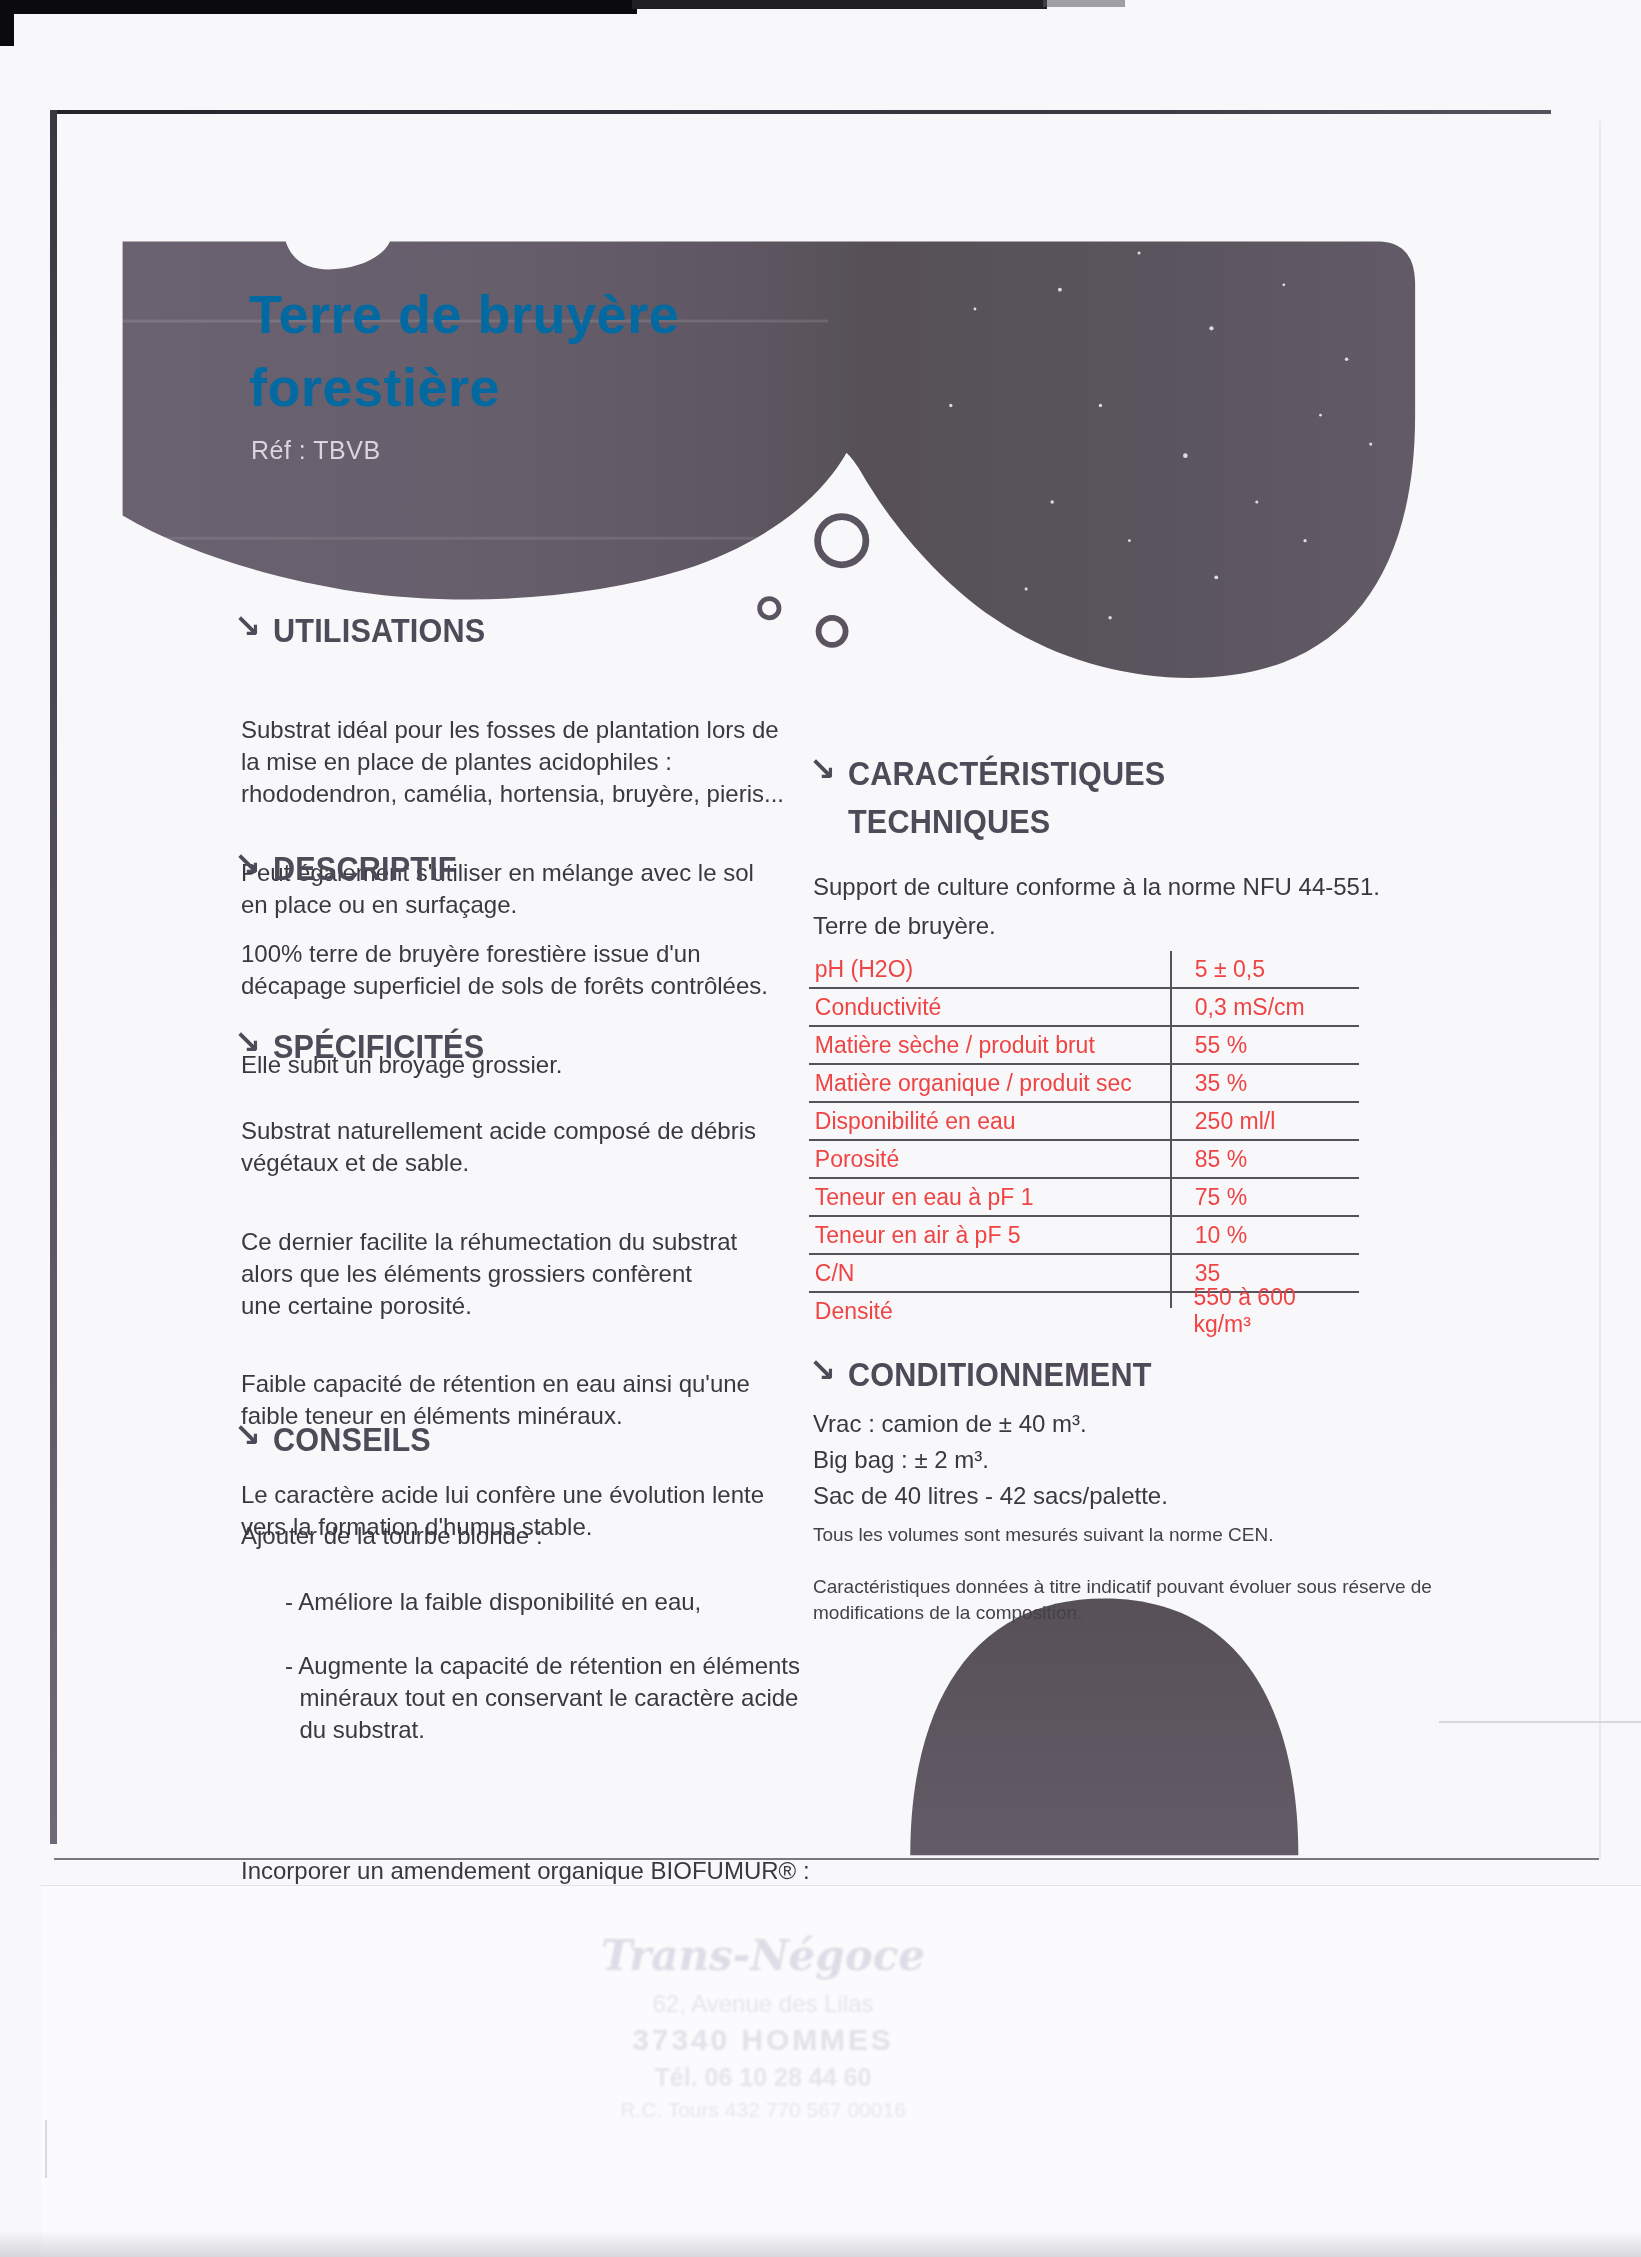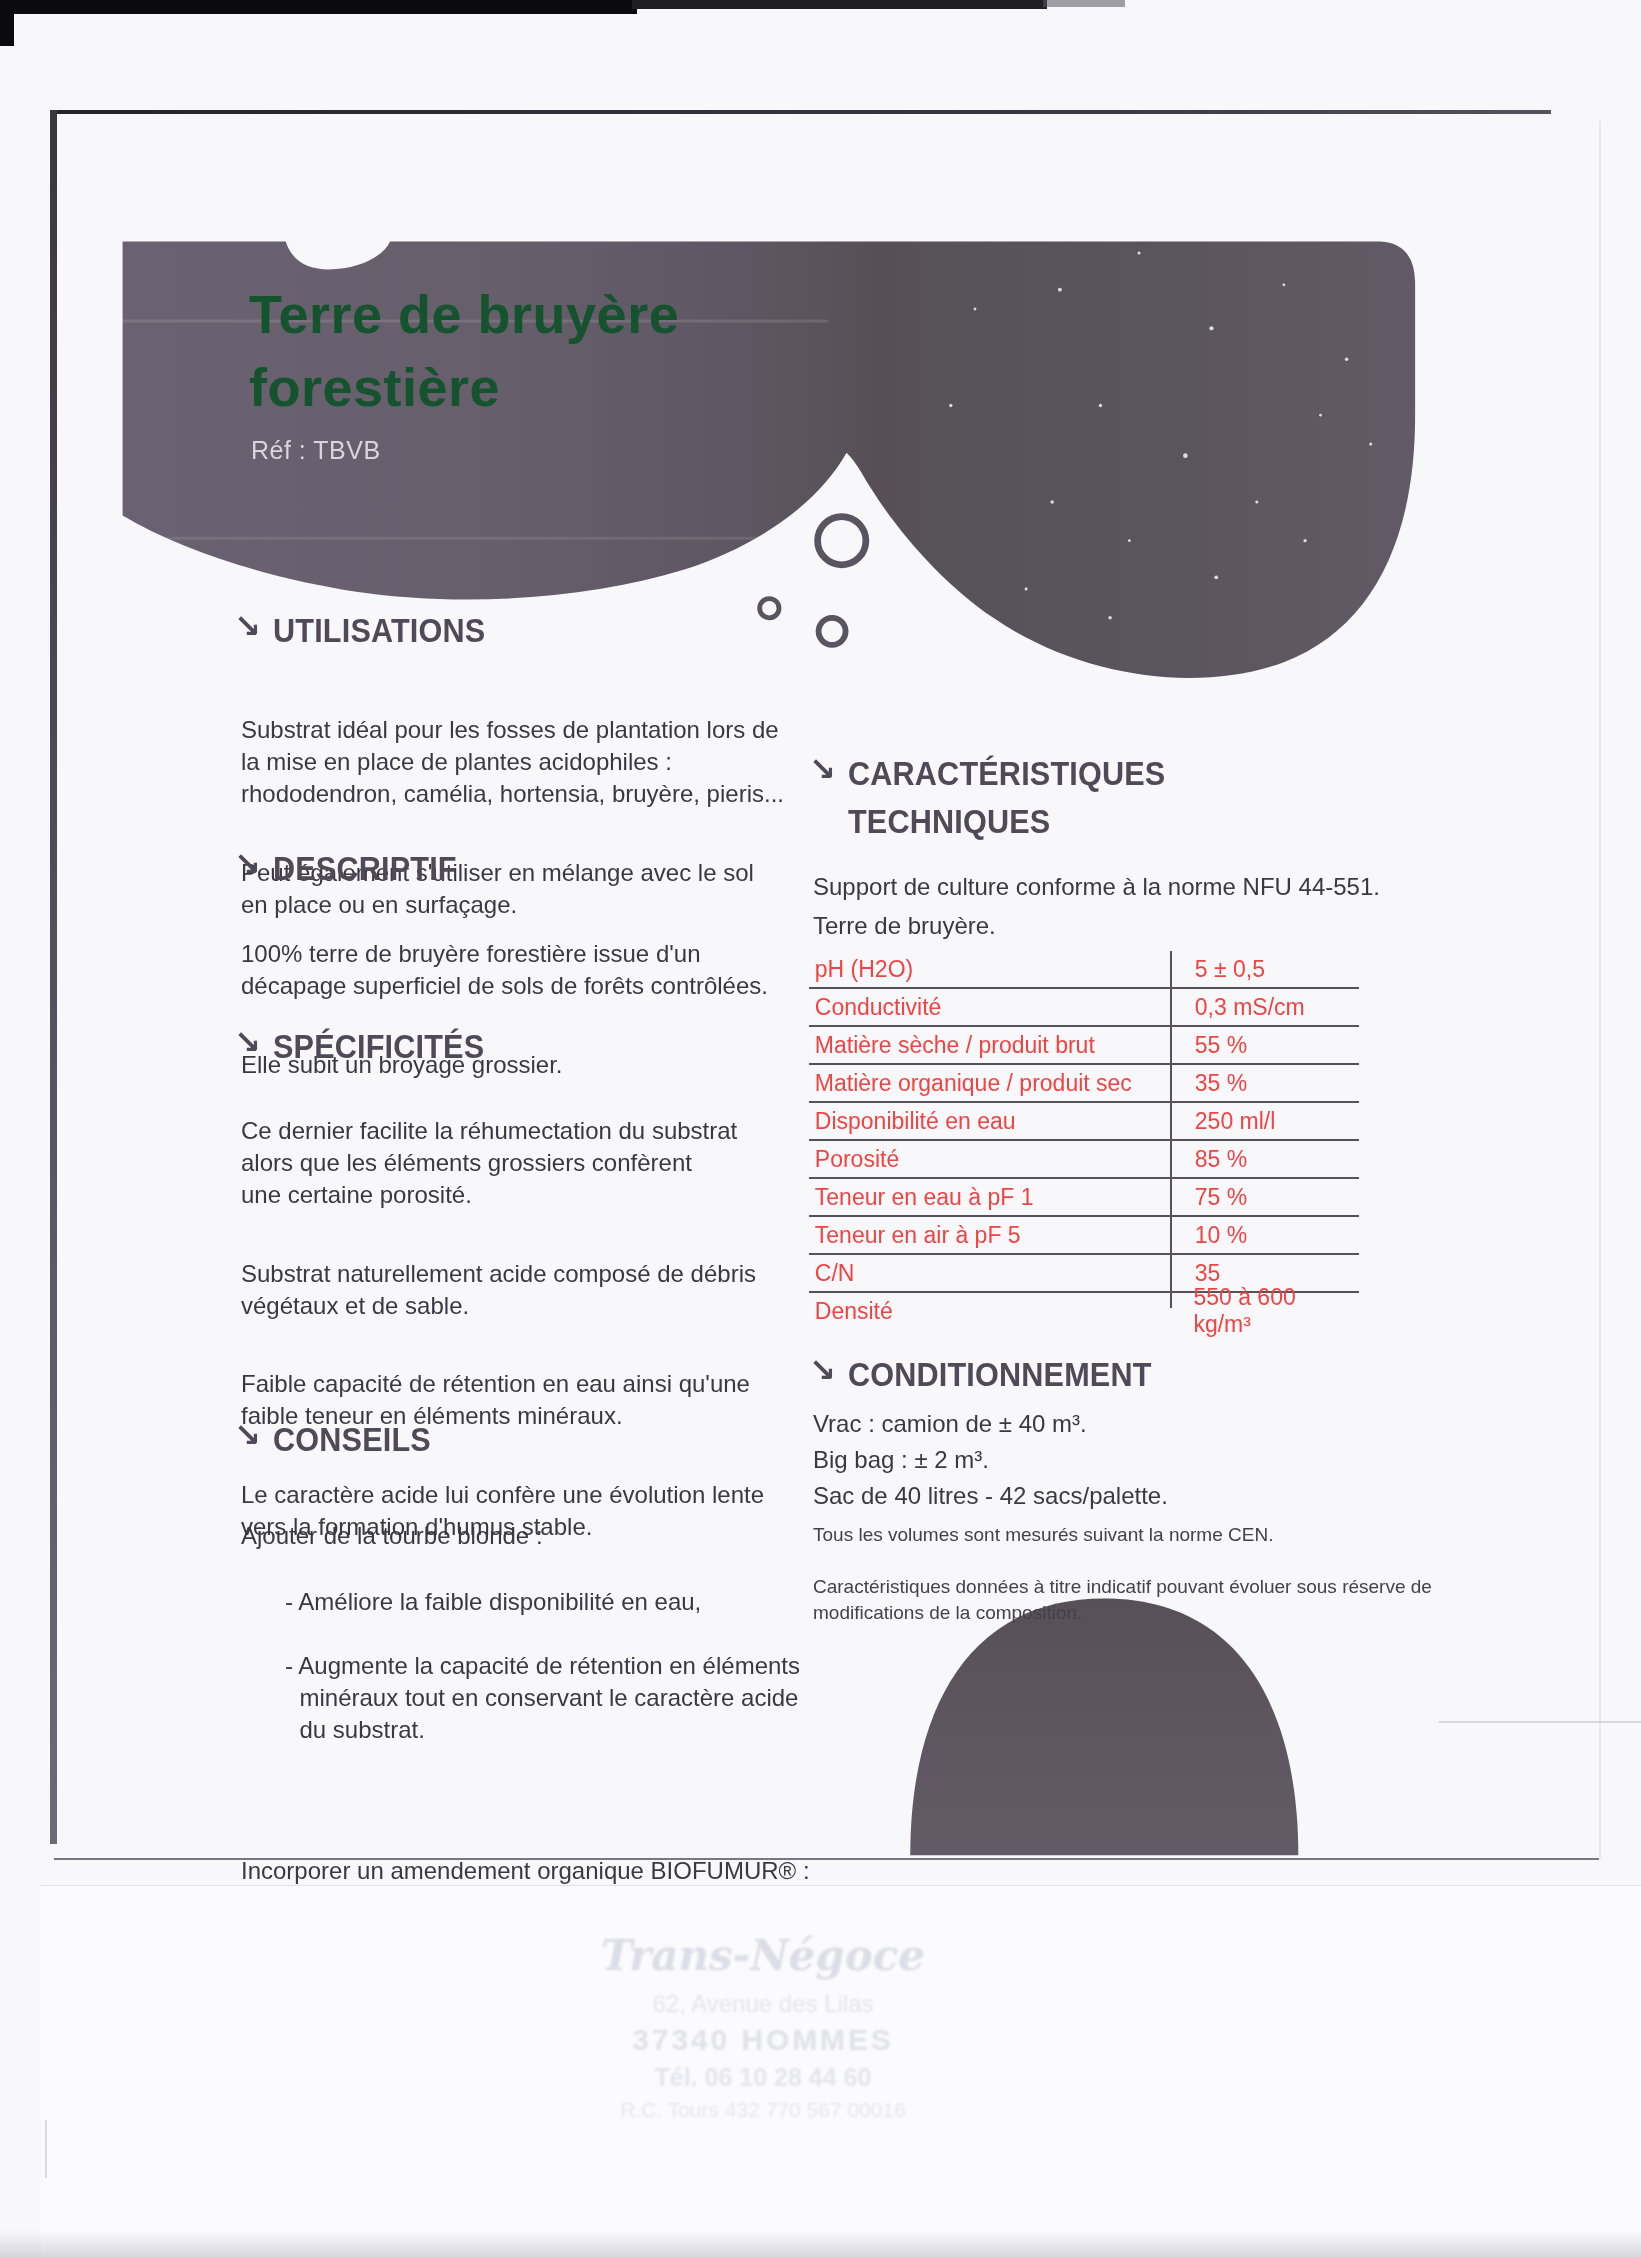--- a/index.html
+++ b/index.html
@@ -18,21 +18,21 @@
   .frame-bottom{left:54px;top:1858px;width:1545px;height:1.9px;background:#6b6875;opacity:.9;}
   .paper-edge-right{left:1599px;top:121px;width:1.9px;height:1738px;background:#e9e8ee;}
   .faint-line-right{left:1439px;top:1721px;width:203px;height:1.9px;background:#d8d7de;}
   .overlay-sheet{left:41px;top:1885px;width:1601px;height:373px;background:#fbfafc;
                  border-top:1.9px solid #e3e2e8;}
   .left-artifact{left:45px;top:2120px;width:1.9px;height:58px;background:#c4c3ca;opacity:.6;}
   .bottom-strip{left:0;top:2230px;width:1641px;height:27px;
                 background:linear-gradient(to bottom,rgba(160,160,172,0),rgba(150,150,164,.35));}
   
   .title{left:249px;top:278px;font-size:54px;font-weight:bold;line-height:1.36;
-         color:#14532d;white-space:pre-line;letter-spacing:0.5px;}
+         color:#0369a1;white-space:pre-line;letter-spacing:0.5px;}
   .ref{left:251px;top:436px;font-size:25px;color:#d9d5de;letter-spacing:0.5px;}
   
   .sec-heading{display:flex;align-items:flex-start;gap:12.6px;color:#4e4a58;font-weight:bold;}
   .sec-heading .label{font-size:34px;letter-spacing:0.2px;display:inline-block;
          transform:scaleX(.9);transform-origin:0 50%;white-space:pre-line;line-height:1.42;}
   .arrow{font-family:"DejaVu Sans",sans-serif;font-size:32px;line-height:1;margin-top:3.9px;
          font-weight:900;}
   .body-txt{font-size:24px;line-height:32px;white-space:pre-line;color:#3a3941;}
   .para{margin:0 0 14.5px 0;}
   .bullet{margin:0 0 0 44px;text-indent:-14.5px;padding-left:14.5px;white-space:pre-line;}
@@ -166,25 +166,25 @@
     <p class="para">100% terre de bruyère forestière issue d'un
 décapage superficiel de sols de forêts contrôlées.</p>
     <p class="para">Elle subit un broyage grossier.</p>
   </div>
 
   <div class="abs sec-heading" style="left:234px;top:1022px;">
     <span class="arrow">↘</span>
     <span class="label">SPÉCIFICITÉS</span>
   </div>
   <div class="abs body-txt" style="left:241px;top:1083px;width:608px;">
+    <p class="para">Substrat naturellement acide composé de débris
+végétaux et de sable.</p>
     <p class="para">Ce dernier facilite la réhumectation du substrat
 alors que les éléments grossiers confèrent
 une certaine porosité.</p>
-    <p class="para">Substrat naturellement acide composé de débris
-végétaux et de sable.</p>
     <p class="para">Faible  capacité de rétention en eau ainsi qu'une
 faible teneur en éléments minéraux.</p>
     <p class="para">Le caractère acide lui confère une évolution lente
 vers la formation d'humus stable.</p>
   </div>
 
   <div class="abs sec-heading" style="left:234px;top:1415px;">
     <span class="arrow">↘</span>
     <span class="label">CONSEILS</span>
   </div>

